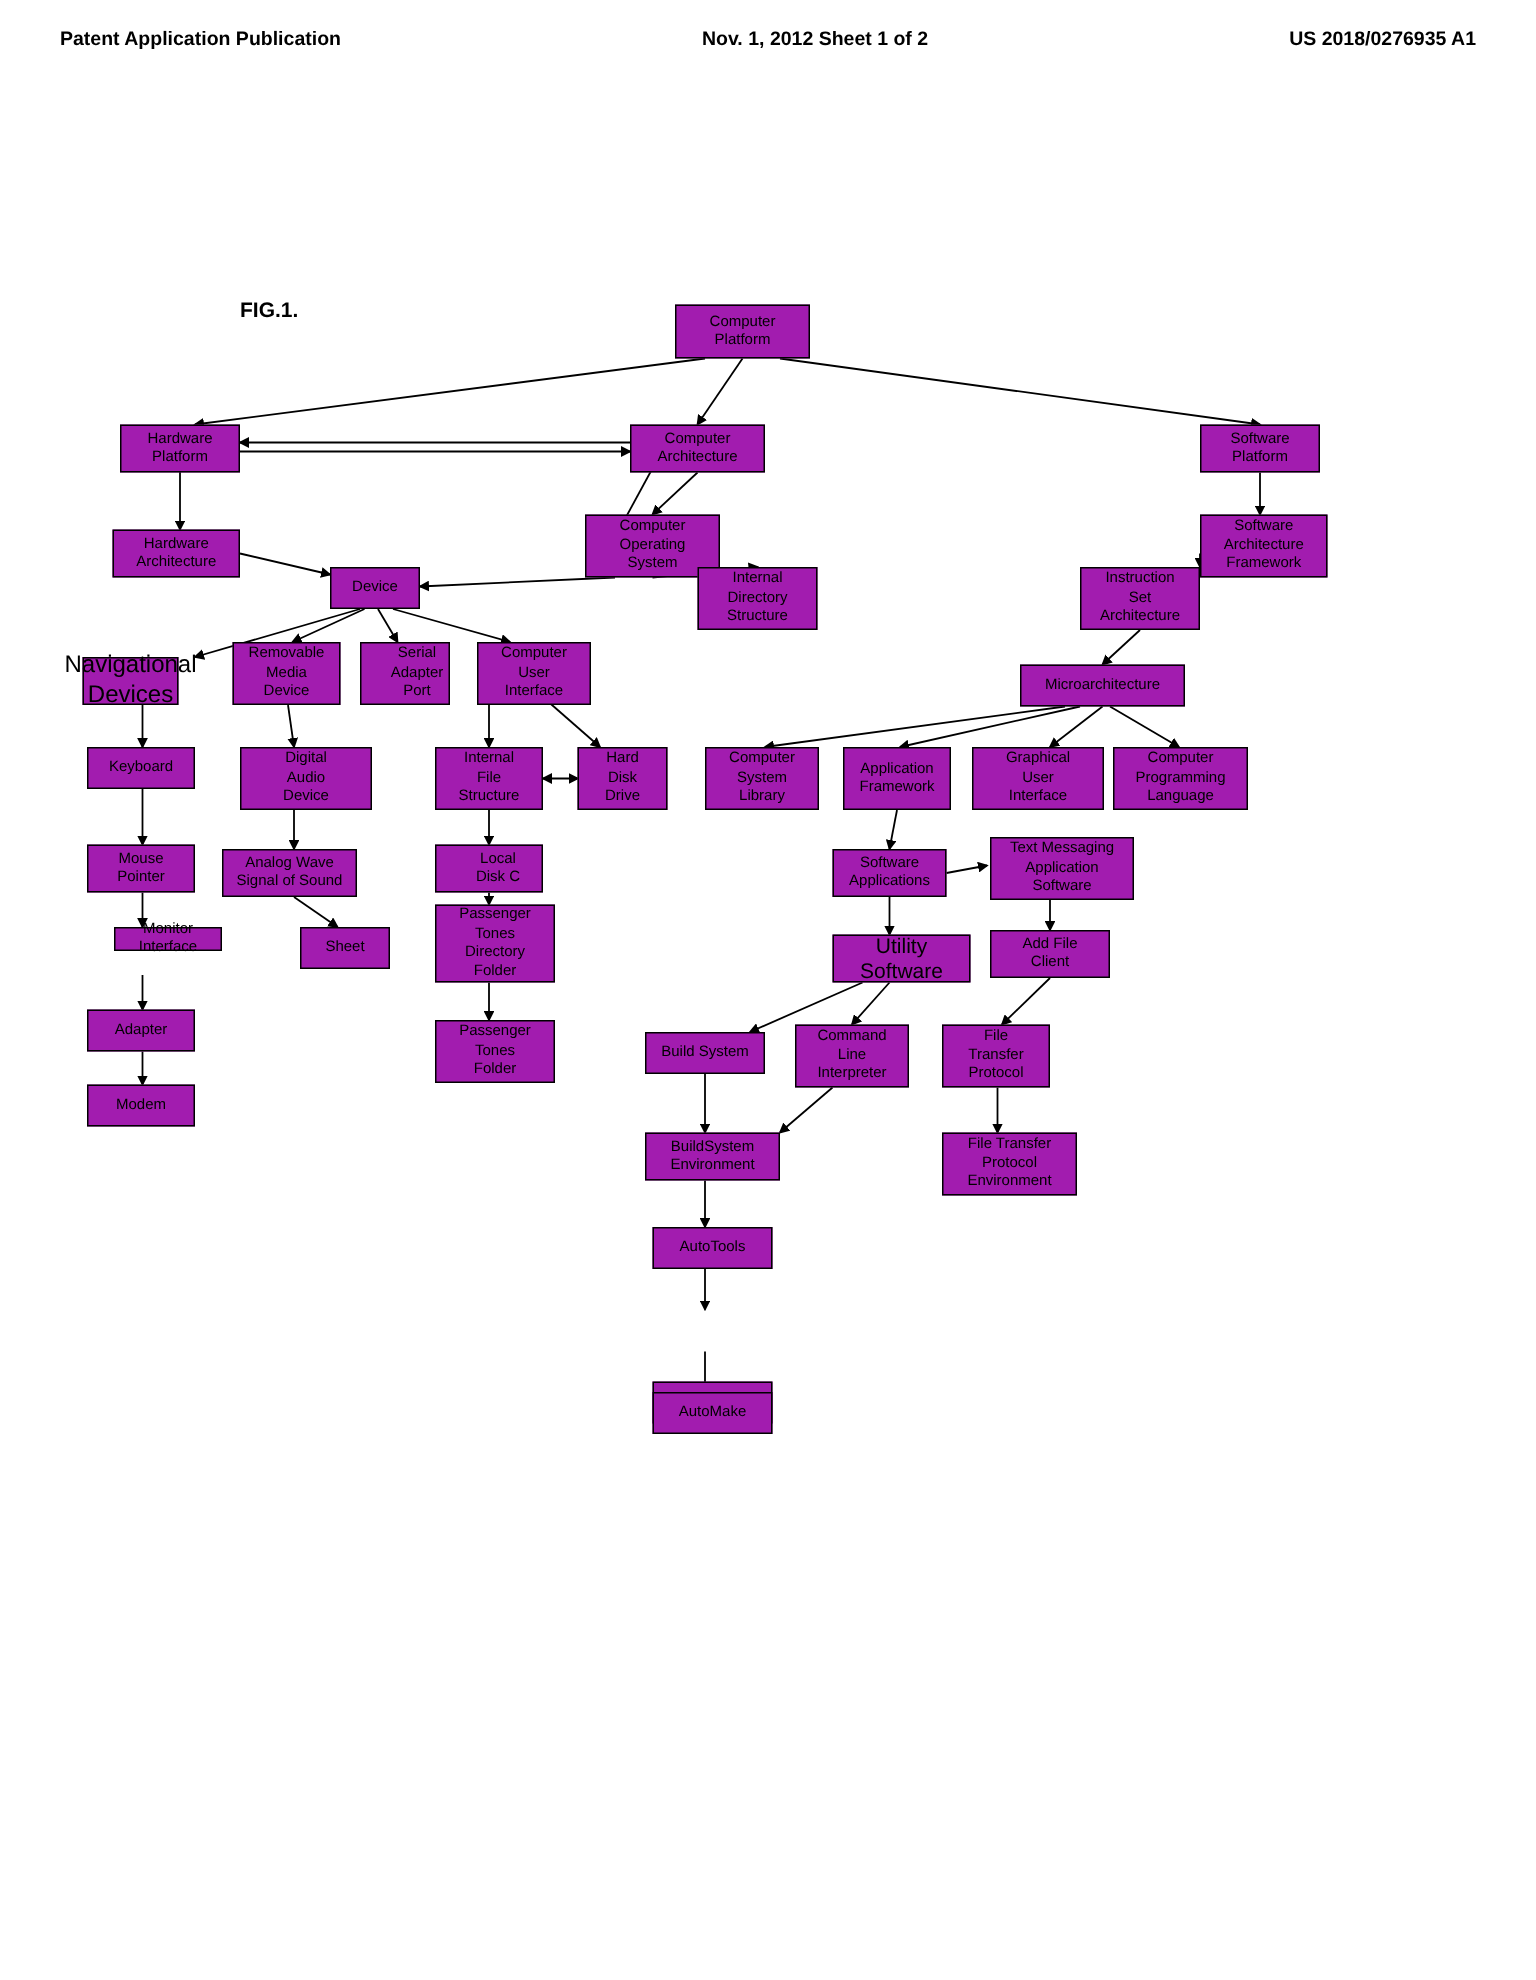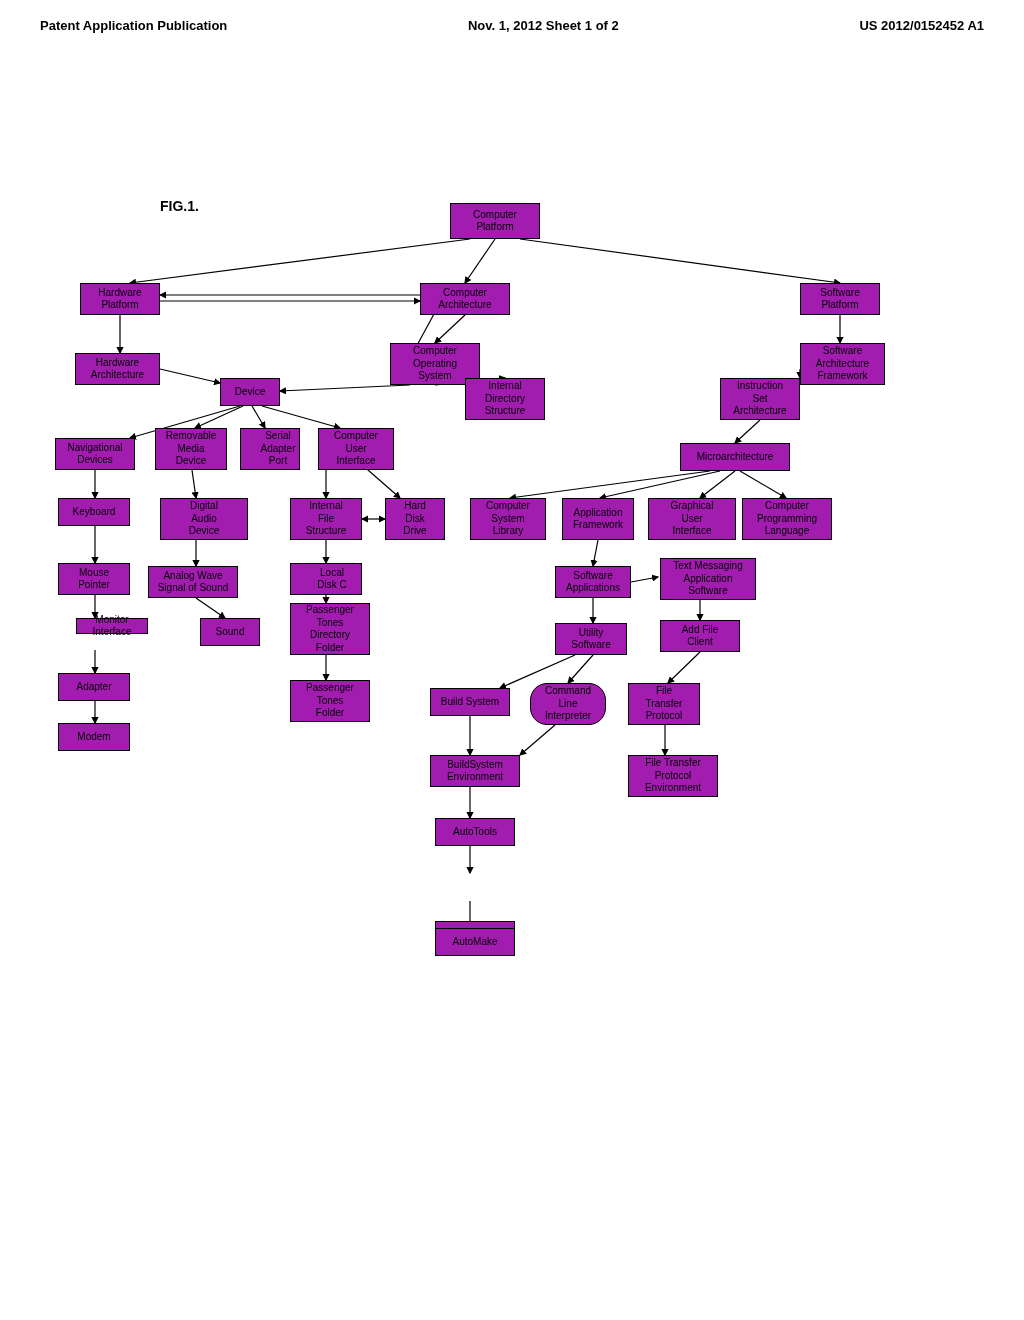--- a/index.html
+++ b/index.html
@@ -57,21 +57,21 @@
       justify-content: center;
       padding: 2px 4px;
     }
   </style>
 </head>
 <body>
 
 <div class="page-header">
   <span>Patent Application Publication</span>
   <span>Nov. 1, 2012    Sheet 1 of 2</span>
-  <span>US 2012/0152452 A1</span>
+  <span>US 2018/0276935 A1</span>
 </div>
 
 <div class="diagram-container">
   <span class="fig-label">FIG.1.</span>
 
   <svg class="diagram-svg" viewBox="0 0 1024 1220">
 
     <line x1="495" y1="196" x2="465" y2="240" stroke="#000" stroke-width="1.2" marker-end="url(#arr)"></line>
 
     <line x1="470" y1="196" x2="130" y2="240" stroke="#000" stroke-width="1.2" marker-end="url(#arr)"></line>
@@ -181,48 +181,48 @@
       <div class="box" style="left: 450px; top: 160px; width: 90px; height: 36px; font-size: 10px; line-height: 1.25;">Computer<br>Platform</div>
       <div class="box" style="left: 80px; top: 240px; width: 80px; height: 32px; font-size: 10px; line-height: 1.25;">Hardware<br>Platform</div>
       <div class="box" style="left: 420px; top: 240px; width: 90px; height: 32px; font-size: 10px; line-height: 1.25;">Computer<br>Architecture</div>
       <div class="box" style="left: 800px; top: 240px; width: 80px; height: 32px; font-size: 10px; line-height: 1.25;">Software<br>Platform</div>
       <div class="box" style="left: 75px; top: 310px; width: 85px; height: 32px; font-size: 10px; line-height: 1.25;">Hardware<br>Architecture</div>
       <div class="box" style="left: 390px; top: 300px; width: 90px; height: 42px; font-size: 10px; line-height: 1.25;">Computer<br>Operating<br>System</div>
       <div class="box" style="left: 800px; top: 300px; width: 85px; height: 42px; font-size: 10px; line-height: 1.25;">Software<br>Architecture<br>Framework</div>
       <div class="box" style="left: 220px; top: 335px; width: 60px; height: 28px; font-size: 10px; line-height: 1.25;">Device</div>
       <div class="box" style="left: 465px; top: 335px; width: 80px; height: 42px; font-size: 10px; line-height: 1.25;">Internal<br>Directory<br>Structure</div>
       <div class="box" style="left: 720px; top: 335px; width: 80px; height: 42px; font-size: 10px; line-height: 1.25;">Instruction<br>Set<br>Architecture</div>
-      <div class="box" style="left: 55px; top: 395px; width: 80px; height: 32px; font-size: 10px; line-height: 1.25;">Navigational<br>Devices</div>
+      <div class="box" style="left: 55px; top: 395px; width: 64px; height: 32px; font-size: 16px; line-height: 1.25;">Navigational<br>Devices</div>
       <div class="box" style="left: 155px; top: 385px; width: 72px; height: 42px; font-size: 10px; line-height: 1.25;">Removable<br>Media<br>Device</div>
       <div class="box" style="left: 240px; top: 385px; width: 60px; height: 42px; font-size: 10px; line-height: 1.25; padding-left: 20px;">Serial<br>Adapter<br>Port</div>
       <div class="box" style="left: 318px; top: 385px; width: 76px; height: 42px; font-size: 10px; line-height: 1.25;">Computer<br>User<br>Interface</div>
       <div class="box" style="left: 680px; top: 400px; width: 110px; height: 28px; font-size: 10px; line-height: 1.25;">Microarchitecture</div>
       <div class="box" style="left: 58px; top: 455px; width: 72px; height: 28px; font-size: 10px; line-height: 1.25;">Keyboard</div>
       <div class="box" style="left: 290px; top: 455px; width: 72px; height: 42px; font-size: 10px; line-height: 1.25;">Internal<br>File<br>Structure</div>
       <div class="box" style="left: 385px; top: 455px; width: 60px; height: 42px; font-size: 10px; line-height: 1.25;">Hard<br>Disk<br>Drive</div>
       <div class="box" style="left: 160px; top: 455px; width: 88px; height: 42px; font-size: 10px; line-height: 1.25;">Digital<br>Audio<br>Device</div>
       <div class="box" style="left: 470px; top: 455px; width: 76px; height: 42px; font-size: 10px; line-height: 1.25;">Computer<br>System<br>Library</div>
       <div class="box" style="left: 562px; top: 455px; width: 72px; height: 42px; font-size: 10px; line-height: 1.25;">Application<br>Framework</div>
       <div class="box" style="left: 648px; top: 455px; width: 88px; height: 42px; font-size: 10px; line-height: 1.25;">Graphical<br>User<br>Interface</div>
       <div class="box" style="left: 742px; top: 455px; width: 90px; height: 42px; font-size: 10px; line-height: 1.25;">Computer<br>Programming<br>Language</div>
       <div class="box" style="left: 58px; top: 520px; width: 72px; height: 32px; font-size: 10px; line-height: 1.25;">Mouse<br>Pointer</div>
       <div class="box" style="left: 290px; top: 520px; width: 72px; height: 32px; font-size: 10px; line-height: 1.25; padding-left: 16px;">Local<br>Disk C</div>
       <div class="box" style="left: 148px; top: 523px; width: 90px; height: 32px; font-size: 10px; line-height: 1.25;">Analog Wave<br>Signal of Sound</div>
       <div class="box" style="left: 555px; top: 523px; width: 76px; height: 32px; font-size: 10px; line-height: 1.25;">Software<br>Applications</div>
       <div class="box" style="left: 660px; top: 515px; width: 96px; height: 42px; font-size: 10px; line-height: 1.25;">Text Messaging<br>Application<br>Software</div>
       <div class="box" style="left: 76px; top: 575px; width: 72px; height: 16px; font-size: 10px; line-height: 1.25;">Monitor<br>Interface</div>
       <div class="box" style="left: 290px; top: 560px; width: 80px; height: 52px; font-size: 10px; line-height: 1.25;">Passenger<br>Tones<br>Directory<br>Folder</div>
-      <div class="box" style="left: 200px; top: 575px; width: 60px; height: 28px; font-size: 10px; line-height: 1.25;">Sound</div>
-      <div class="box" style="left: 555px; top: 580px; width: 72px; height: 32px; font-size: 10px; line-height: 1.25;">Utility<br>Software</div>
+      <div class="box" style="left: 200px; top: 575px; width: 60px; height: 28px; font-size: 10px; line-height: 1.25;">Sheet</div>
+      <div class="box" style="left: 555px; top: 580px; width: 92px; height: 32px; font-size: 14px; line-height: 1.25;">Utility<br>Software</div>
       <div class="box" style="left: 660px; top: 577px; width: 80px; height: 32px; font-size: 10px; line-height: 1.25;">Add File<br>Client</div>
       <div class="box" style="left: 58px; top: 630px; width: 72px; height: 28px; font-size: 10px; line-height: 1.25;">Adapter</div>
       <div class="box" style="left: 290px; top: 637px; width: 80px; height: 42px; font-size: 10px; line-height: 1.25;">Passenger<br>Tones<br>Folder</div>
       <div class="box" style="left: 58px; top: 680px; width: 72px; height: 28px; font-size: 10px; line-height: 1.25;">Modem</div>
       <div class="box" style="left: 430px; top: 645px; width: 80px; height: 28px; font-size: 10px; line-height: 1.25;">Build System</div>
-      <div class="box" style="left: 530px; top: 640px; width: 76px; height: 42px; font-size: 10px; line-height: 1.25; border-radius: 17px;">Command<br>Line<br>Interpreter</div>
+      <div class="box" style="left: 530px; top: 640px; width: 76px; height: 42px; font-size: 10px; line-height: 1.25;">Command<br>Line<br>Interpreter</div>
       <div class="box" style="left: 628px; top: 640px; width: 72px; height: 42px; font-size: 10px; line-height: 1.25;">File<br>Transfer<br>Protocol</div>
       <div class="box" style="left: 430px; top: 712px; width: 90px; height: 32px; font-size: 10px; line-height: 1.25;">BuildSystem<br>Environment</div>
       <div class="box" style="left: 628px; top: 712px; width: 90px; height: 42px; font-size: 10px; line-height: 1.25;">File Transfer<br>Protocol<br>Environment</div>
       <div class="box" style="left: 435px; top: 775px; width: 80px; height: 28px; font-size: 10px; line-height: 1.25;">AutoTools</div>
       <div class="box" style="left: 435px; top: 830px; width: 80px; height: 28px; font-size: 10px; line-height: 1.25; margin-top: 48px;">Make</div>
       <div class="box" style="left: 435px; top: 885px; width: 80px; height: 28px; font-size: 10px; line-height: 1.25;">AutoMake</div>
     </div>
 </div>
 
 </body></html>

